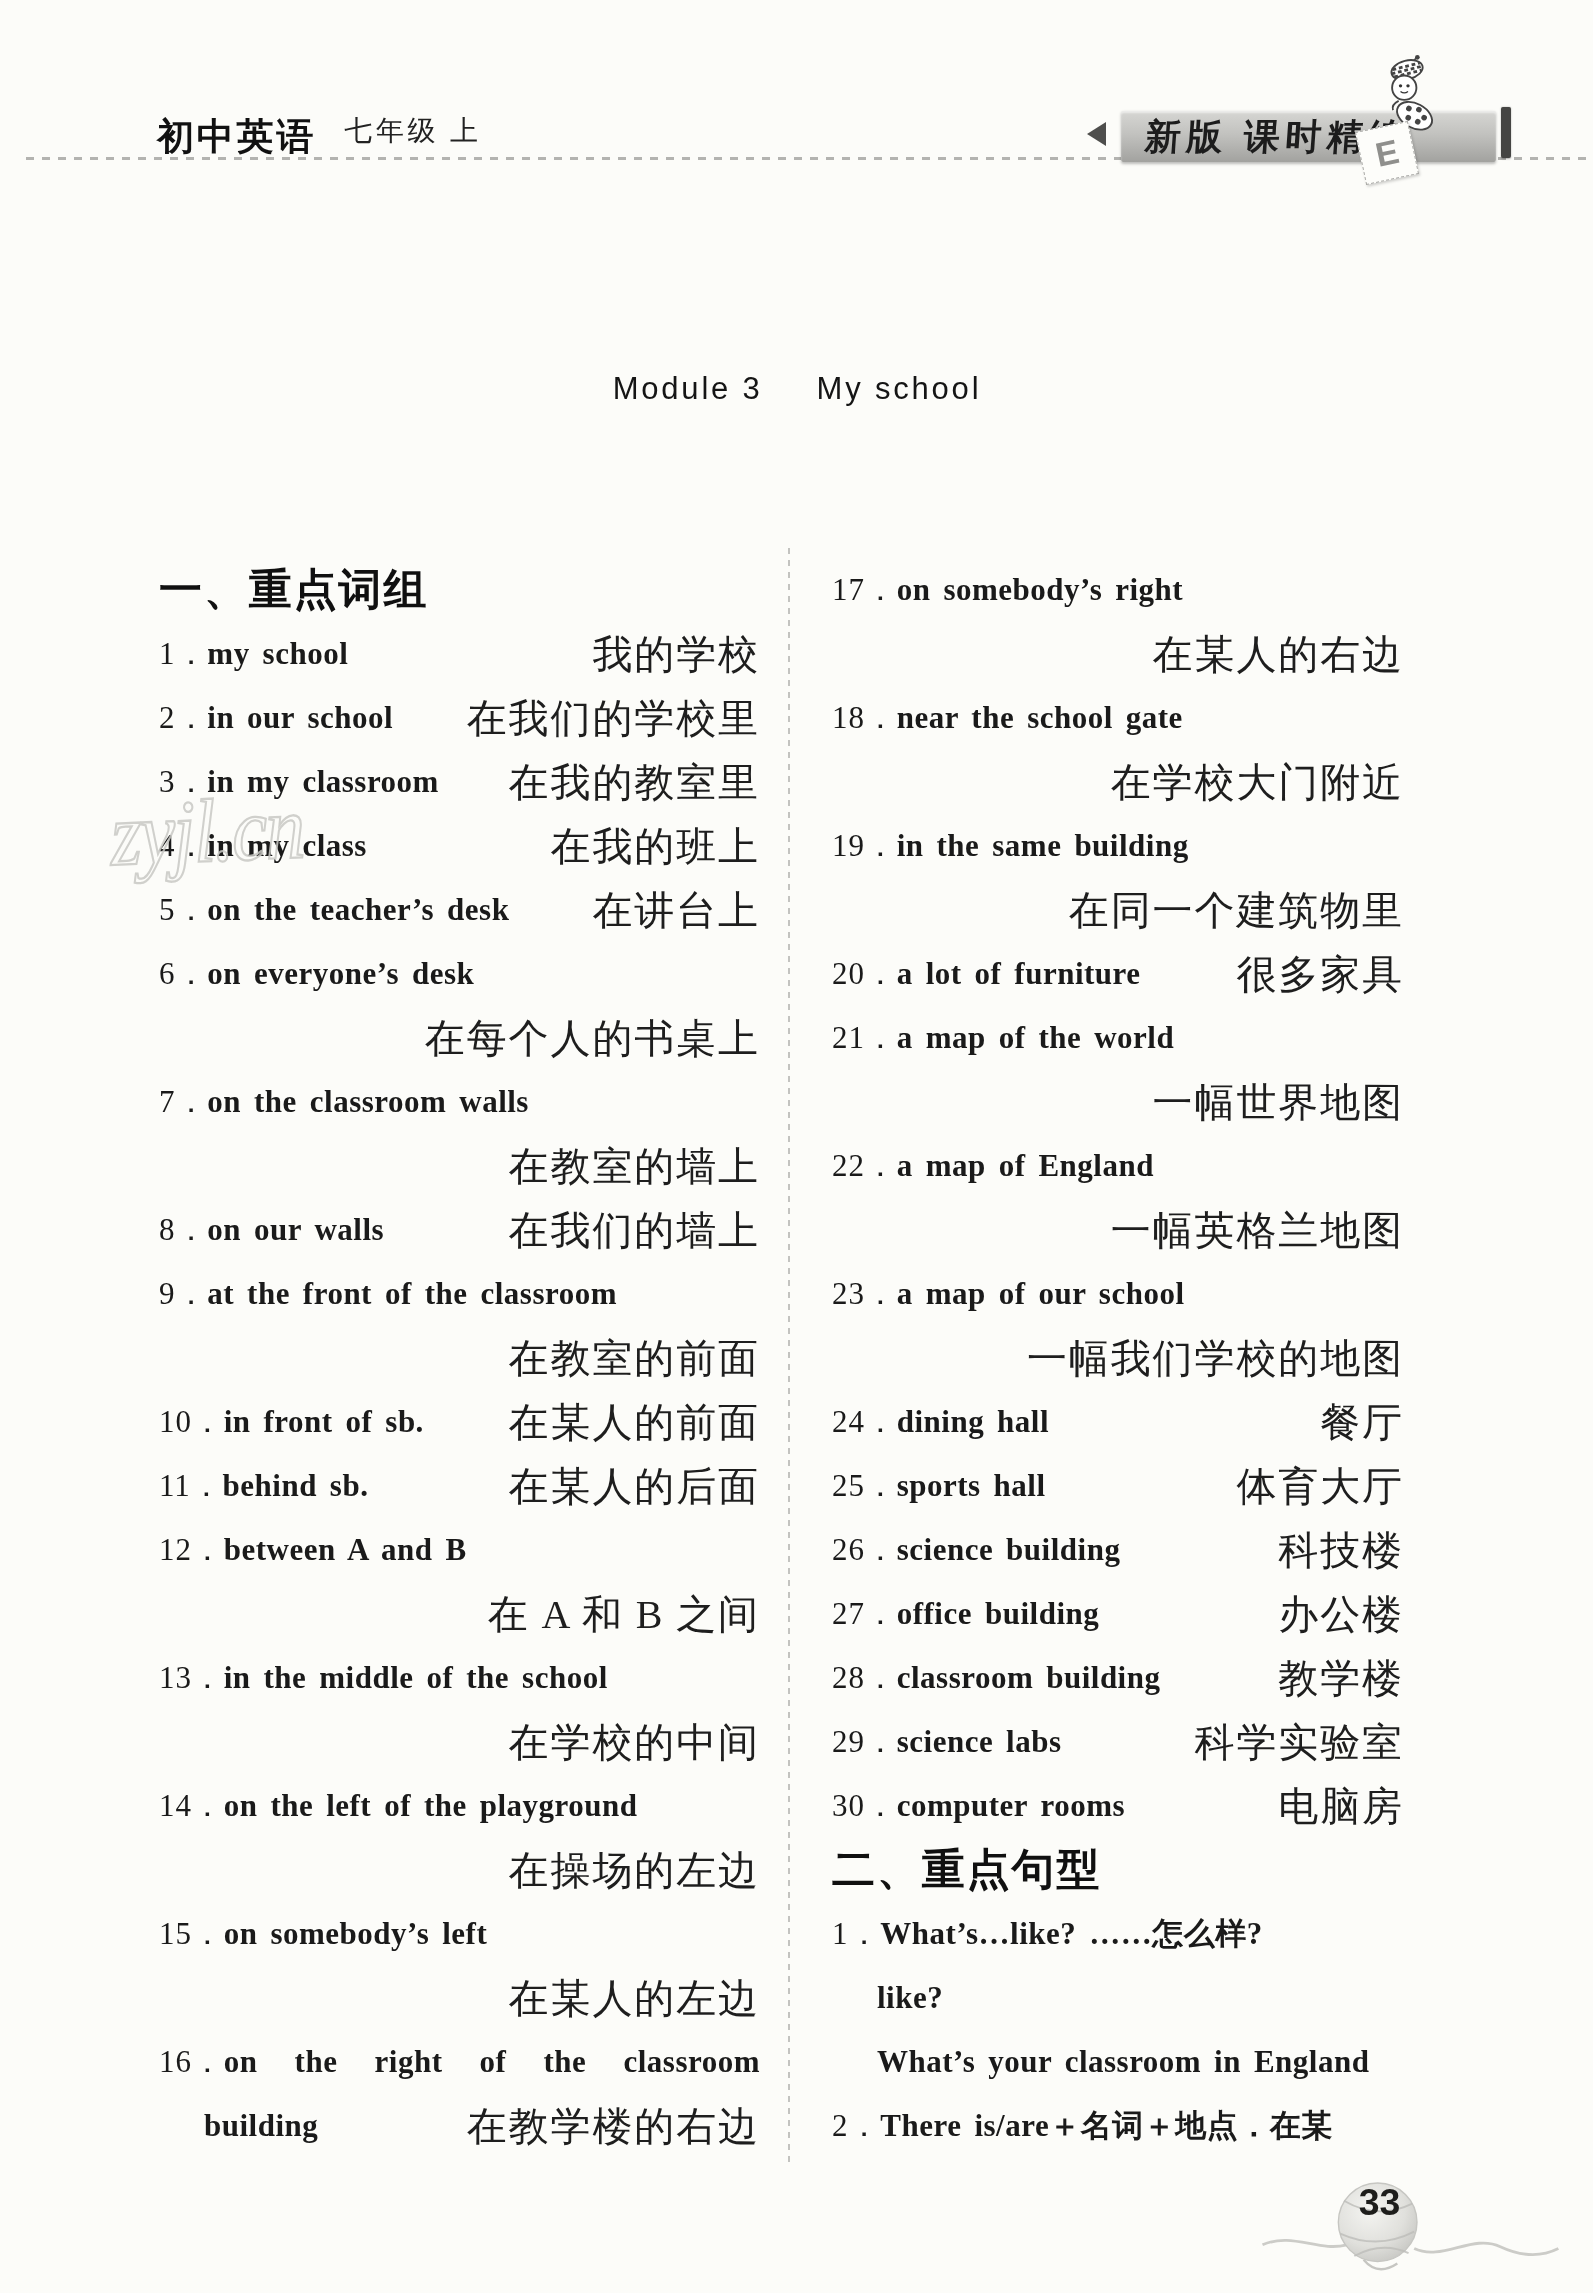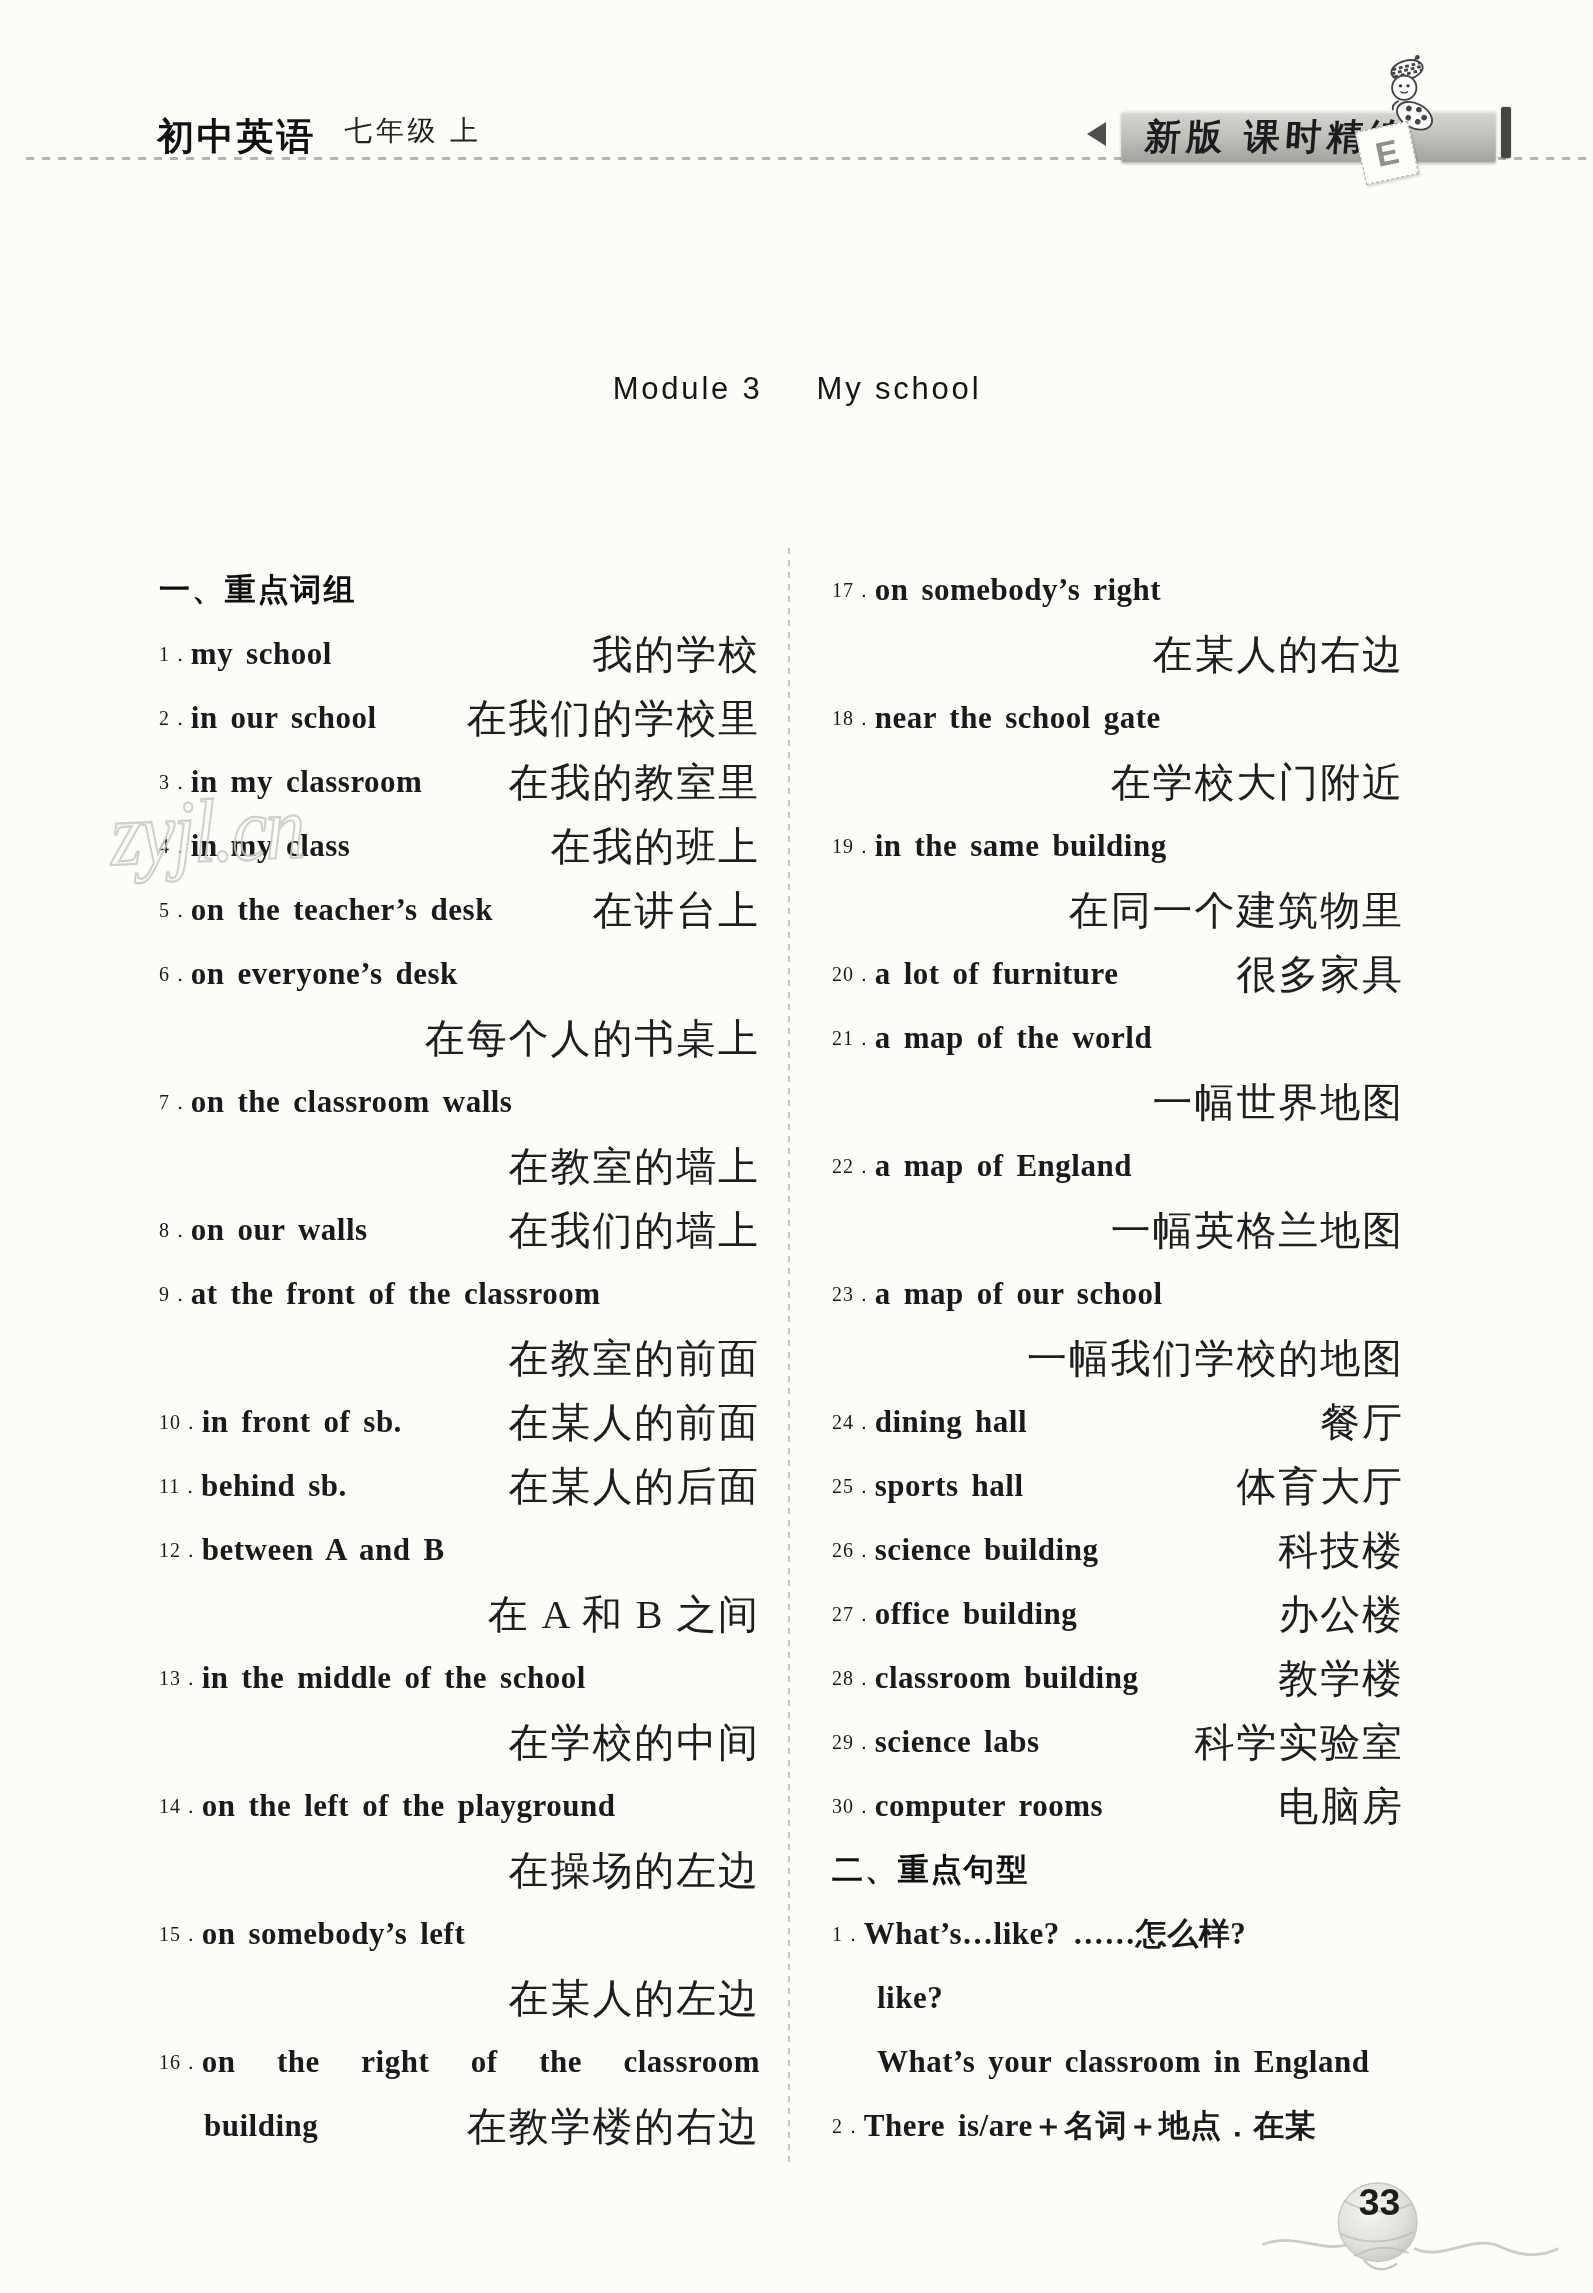--- a/index.html
+++ b/index.html
@@ -40,25 +40,25 @@
   .page-title .t2{margin-left:54px;}
 
   
   .col{position:absolute;top:558px;display:flex;flex-direction:column;}
   .col-left{left:159px;width:601px;}
   .col-right{left:832px;width:572px;}
   .divider{position:absolute;left:788px;top:548px;height:1616px;width:1.9px;
            background:repeating-linear-gradient(180deg,#c3c3c0 0 5.6px,transparent 5.6px 12px);}
 
   .row{height:64px;display:flex;align-items:center;}
-  .row .num{flex-shrink:0;font-size:20px;letter-spacing:0.9px;}
+  .row .num{flex-shrink:0;font-size:31px;letter-spacing:0.9px;}
   .row .en{font-size:31px;letter-spacing:0.5px;word-spacing:4.7px;white-space:nowrap;font-weight:bold;}
   .row .zh{margin-left:auto;font-size:40px;letter-spacing:1.9px;white-space:nowrap;color:#1e1e1e;}
   .row.t-head .head-text{font-family:"Liberation Sans","DejaVu Sans",sans-serif;
-                         font-weight:bold;font-size:31px;letter-spacing:1.9px;color:#101010;}
+                         font-weight:bold;font-size:43px;letter-spacing:1.9px;color:#101010;}
   .row.t-cont{padding-left:45px;box-sizing:border-box;}
   .row.wide .en{flex:1;white-space:normal;text-align:justify;text-align-last:justify;word-spacing:1.9px;}
 
   
   .watermark{position:absolute;left:109px;top:783px;z-index:5;pointer-events:none;
              font-family:"Liberation Serif","DejaVu Serif",serif;font-style:italic;
              font-size:90px;letter-spacing:-1.9px;color:transparent;
              -webkit-text-stroke:2.3px #c9c9c5;opacity:.85;
              transform:scaleX(.88) rotate(-2deg);transform-origin:left top;}
 

